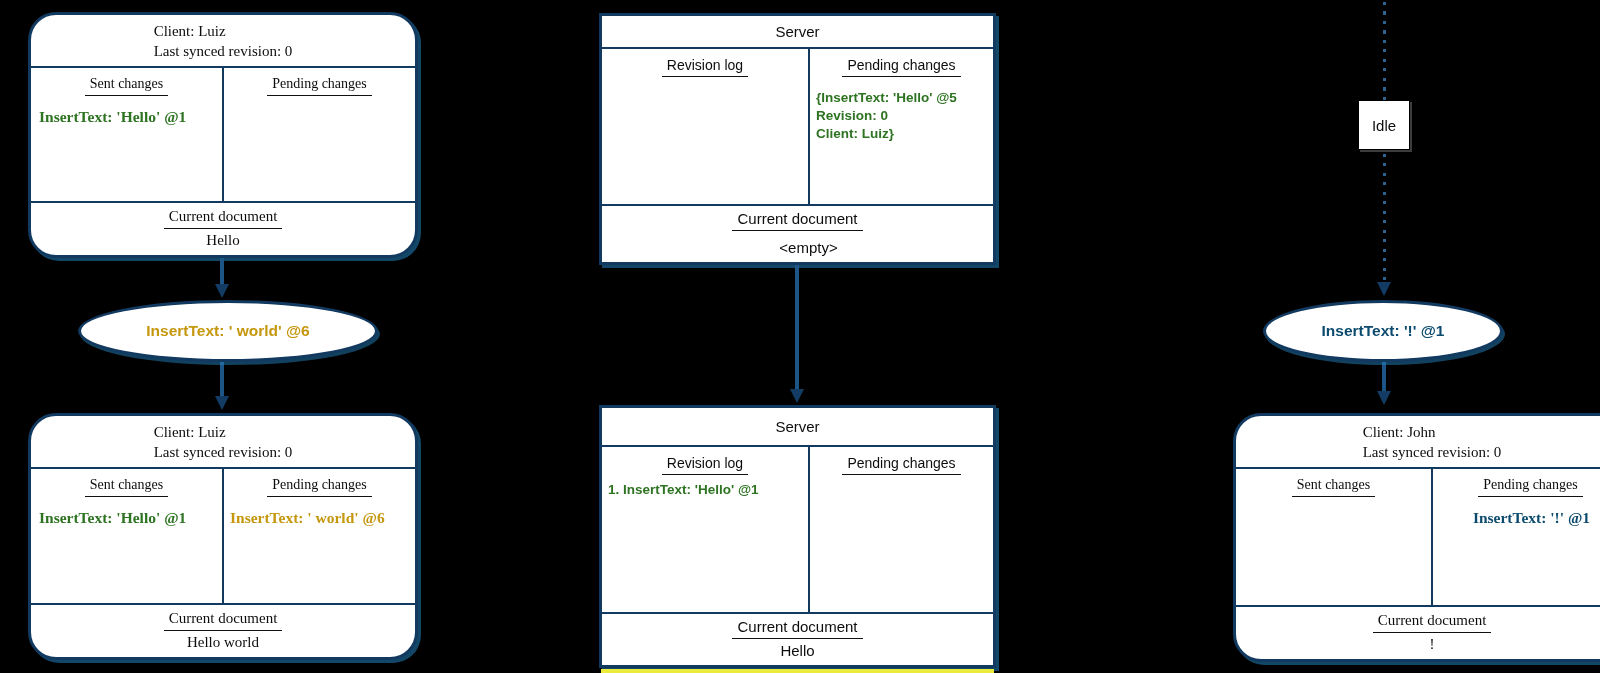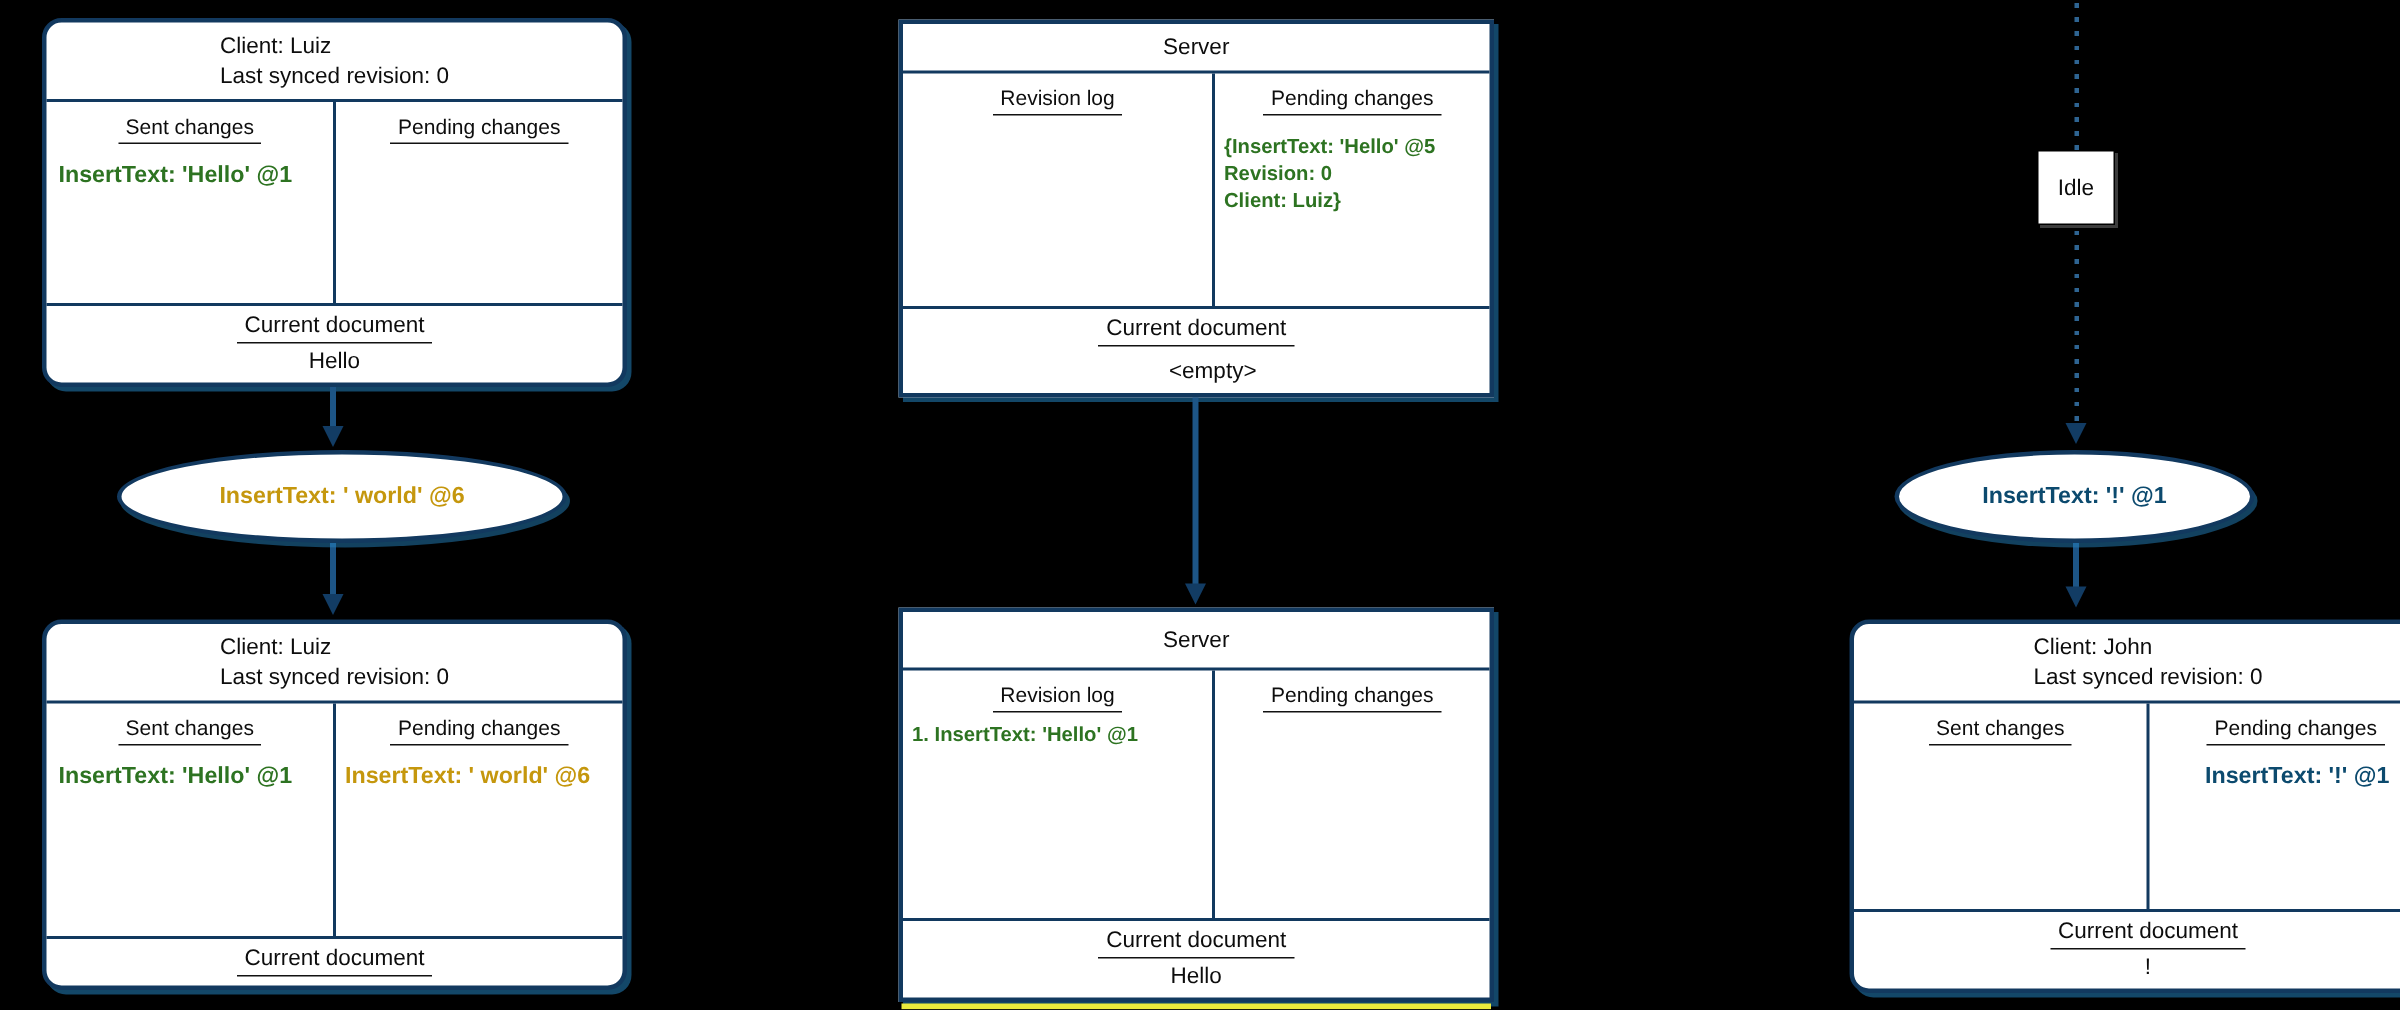--- a/index.html
+++ b/index.html
@@ -5,21 +5,21 @@
   html,body { margin:0; padding:0; background:#000; }
   .canvas {
     position:relative; width:1600px; height:673px; background:#000000;
     font-family:"Liberation Sans", sans-serif; color:#0d0d0d; overflow:hidden;
   }
   .node {
     position:absolute; background:#ffffff; border:3px solid #12395f;
     box-shadow:3px 3px 0 rgba(35,130,190,0.55);
     display:flex; flex-direction:column; box-sizing:border-box;
   }
-  .client { border-radius:13px; }
+  .client { border-radius:28px;font-family:Liberation Serif, serif; }
   .server { border-radius:0; }
   .hdr { display:flex; justify-content:center; align-items:center;
          border-bottom:2px solid #12395f; flex:0 0 auto; padding:6px 4px 5px; }
   .hdr-inner { text-align:left; font-size:15px; line-height:20px; }
   .hdr-center { text-align:center; font-size:15px; line-height:20px; }
   .cols { flex:1 1 auto; display:flex; border-bottom:2px solid #12395f; min-height:0; }
   .cell { flex:1 1 0; padding:8px 6px 16px; box-sizing:border-box; min-width:0; }
   .cell.fixed { flex:0 0 206px; }
   .cell + .cell { border-left:2px solid #12395f; }
   .cell-hdr { text-align:center; font-size:14px; margin-bottom:12px; }
@@ -138,20 +138,21 @@
         <div class="cell-hdr"><span class="u">Sent changes</span></div>
         <div class="op green">InsertText: 'Hello' @1</div>
       </div>
       <div class="cell">
         <div class="cell-hdr"><span class="u">Pending changes</span></div>
         <div class="op orange" style="padding-left:0;">InsertText: ' world' @6</div>
       </div>
     </div>
     <div class="doc">
       <div><span class="u doc-label">Current document</span></div>
+      <div class="doc-value">Hello world</div>
     </div>
   </div>
 
   <div class="node server" style="left:599px;top:405px;width:397px;height:263px;">
     <div class="hdr" style="padding:9px 4px 8px;">
       <div class="hdr-center">Server</div>
     </div>
     <div class="cols">
       <div class="cell fixed">
         <div class="cell-hdr" style="margin-bottom:6px;"><span class="u">Revision log</span></div>

